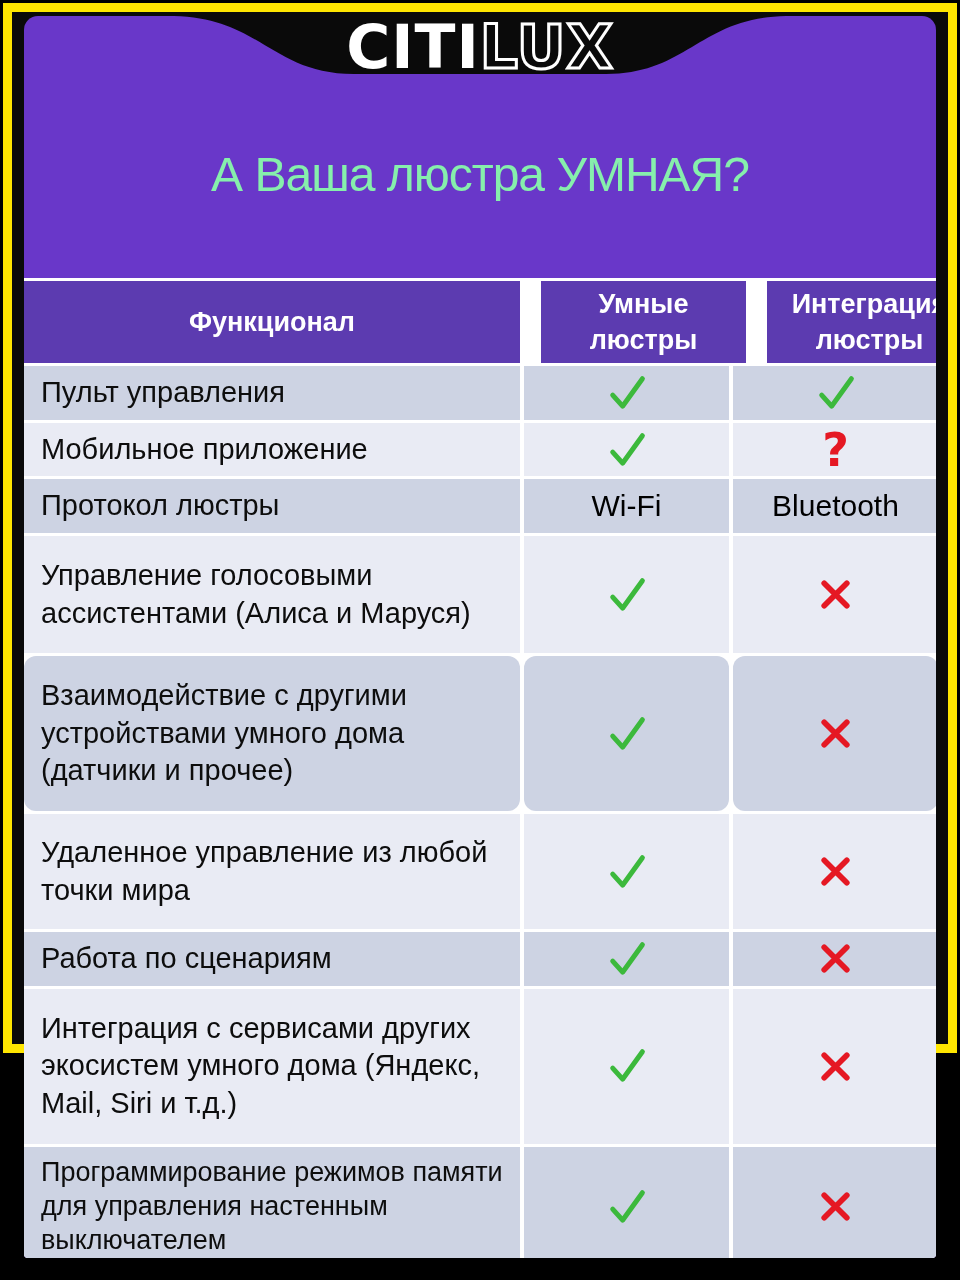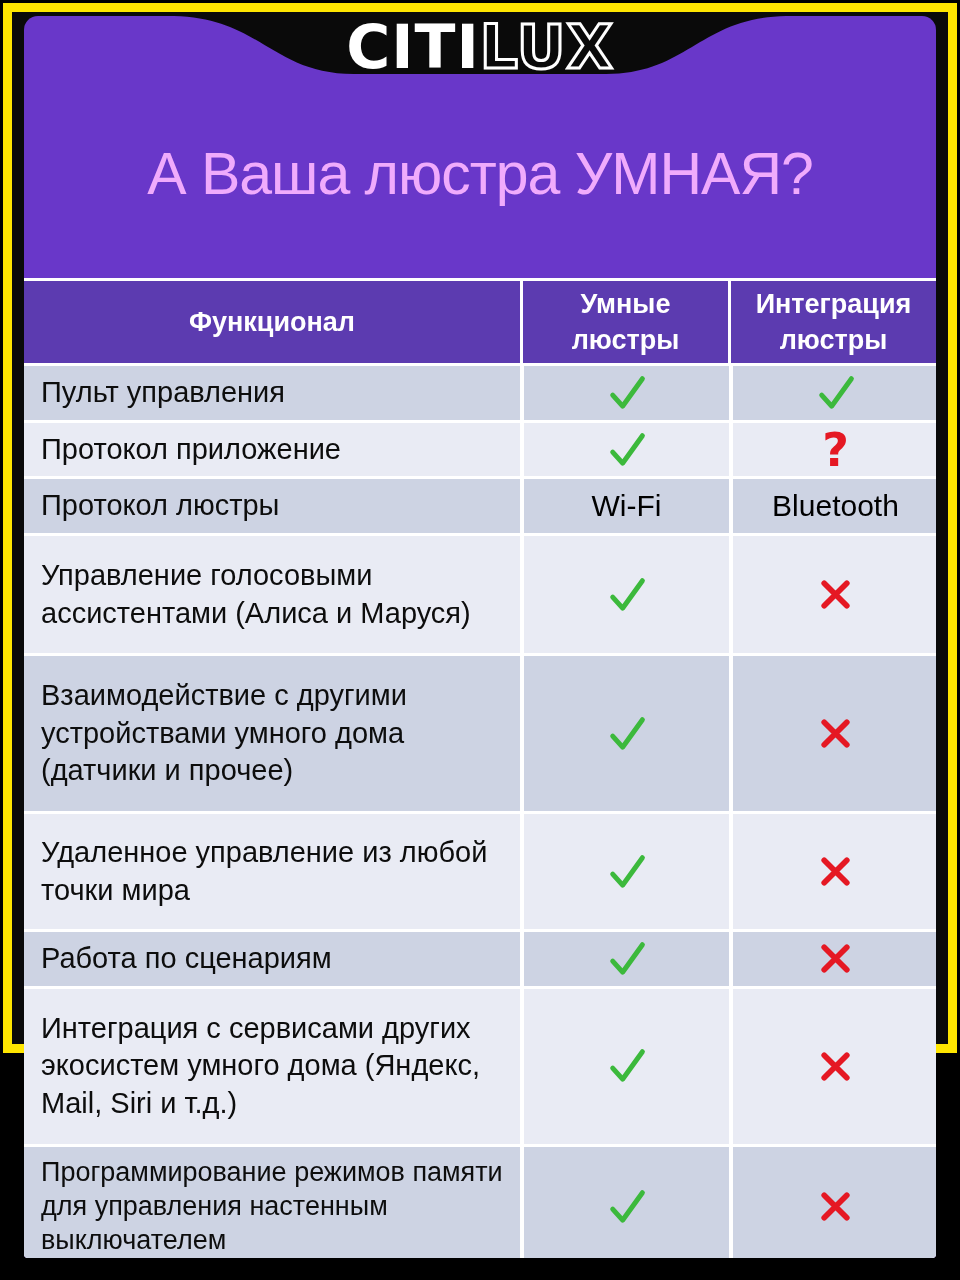--- a/index.html
+++ b/index.html
@@ -9,42 +9,42 @@
   .frame-inner{box-sizing:border-box;width:100%;height:100%;background:#0a0a0a;padding:4px 12px 10px 12px;}
   .content{box-sizing:border-box;position:relative;width:912px;height:1242px;background:#6937C9;
            border-radius:14px 14px 4px 4px;overflow:hidden;display:flex;flex-direction:column;}
 
   
   .logo-band{position:relative;width:912px;height:70px;flex:none;}
   .band-svg{position:absolute;left:0;top:0;width:912px;height:70px;display:block;}
 
   
   .title{flex:none;height:176px;display:flex;align-items:center;justify-content:center;
-         color:#f0abfc;font-size:59px;letter-spacing:-1px;white-space:nowrap;}
+         color:#86efac;font-size:48px;letter-spacing:-1px;white-space:nowrap;}
 
   
   .table{flex:1;margin-top:16px;display:flex;flex-direction:column;gap:3px;
          background:#fff;border-top:3px solid #fff;overflow:hidden;}
-  .thead{flex:none;display:grid;grid-template-columns:496px 205px 205px;column-gap:3px;}
+  .thead{flex:none;display:grid;grid-template-columns:496px 205px 205px;column-gap:21px;}
   .th{min-height:82px;background:#5C3BB0;color:#fff;font-weight:bold;font-size:27px;line-height:1.35;
       display:flex;align-items:center;justify-content:center;text-align:center;padding:4px 14px;box-sizing:border-box;}
   #rows{flex:1;display:flex;flex-direction:column;gap:3px;}
   .row{display:grid;grid-template-columns:496px 205px 205px;column-gap:4px;}
   .row:nth-child(odd) .cell{background:#CDD3E3;}
   .row:nth-child(even) .cell{background:#E9EBF4;}
   .row:last-child{flex:1;}
   .cell{display:flex;align-items:center;box-sizing:border-box;}
   .cell.feature{justify-content:flex-start;text-align:left;padding:8px 12px 8px 17px;
                 color:#0d0d0d;font-size:29px;line-height:1.3;}
   .cell.value{justify-content:center;color:#000;font-size:30px;}
   .row:nth-child(1) .cell{min-height:52px;}
   .row:nth-child(2) .cell{min-height:52px;}
   .row:nth-child(3) .cell{min-height:52px;}
   .row:nth-child(4) .cell{min-height:117px;}
-  .row:nth-child(5) .cell{min-height:155px;}
+  .row:nth-child(5) .cell{min-height:155px;border-radius:12px;}
   .row:nth-child(6) .cell{min-height:115px;}
   .row:nth-child(7) .cell{min-height:52px;}
   .row:nth-child(8) .cell{min-height:155px;}
   .row:nth-child(9) .cell{min-height:120px;}
   .row:nth-child(9) .cell.feature{font-size:27px;line-height:1.25;}
   .qmark{font-family:"DejaVu Sans",sans-serif;font-weight:bold;font-size:46px;line-height:1;}
 </style>
 </head>
 <body>
 
@@ -76,21 +76,21 @@
                     <path d="M7 22 L16 32 L34 7" fill="none" stroke="#3CB93C" stroke-width="4.5" stroke-linecap="round" stroke-linejoin="round"></path>
                   </svg>
                 </div>
                 <div class="cell value">
                   <svg viewBox="0 0 40 40" width="44" height="44">
                     <path d="M7 22 L16 32 L34 7" fill="none" stroke="#3CB93C" stroke-width="4.5" stroke-linecap="round" stroke-linejoin="round"></path>
                   </svg>
                 </div>
               </div>
               <div class="row">
-                <div class="cell feature">Протокол приложение</div>
+                <div class="cell feature">Мобильное приложение</div>
                 <div class="cell value">
                   <svg viewBox="0 0 40 40" width="44" height="44">
                     <path d="M7 22 L16 32 L34 7" fill="none" stroke="#3CB93C" stroke-width="4.5" stroke-linecap="round" stroke-linejoin="round"></path>
                   </svg>
                 </div>
                 <div class="cell value">
                   <span class="qmark" style="color:#E51823">?</span>
                 </div>
               </div>
               <div class="row">

